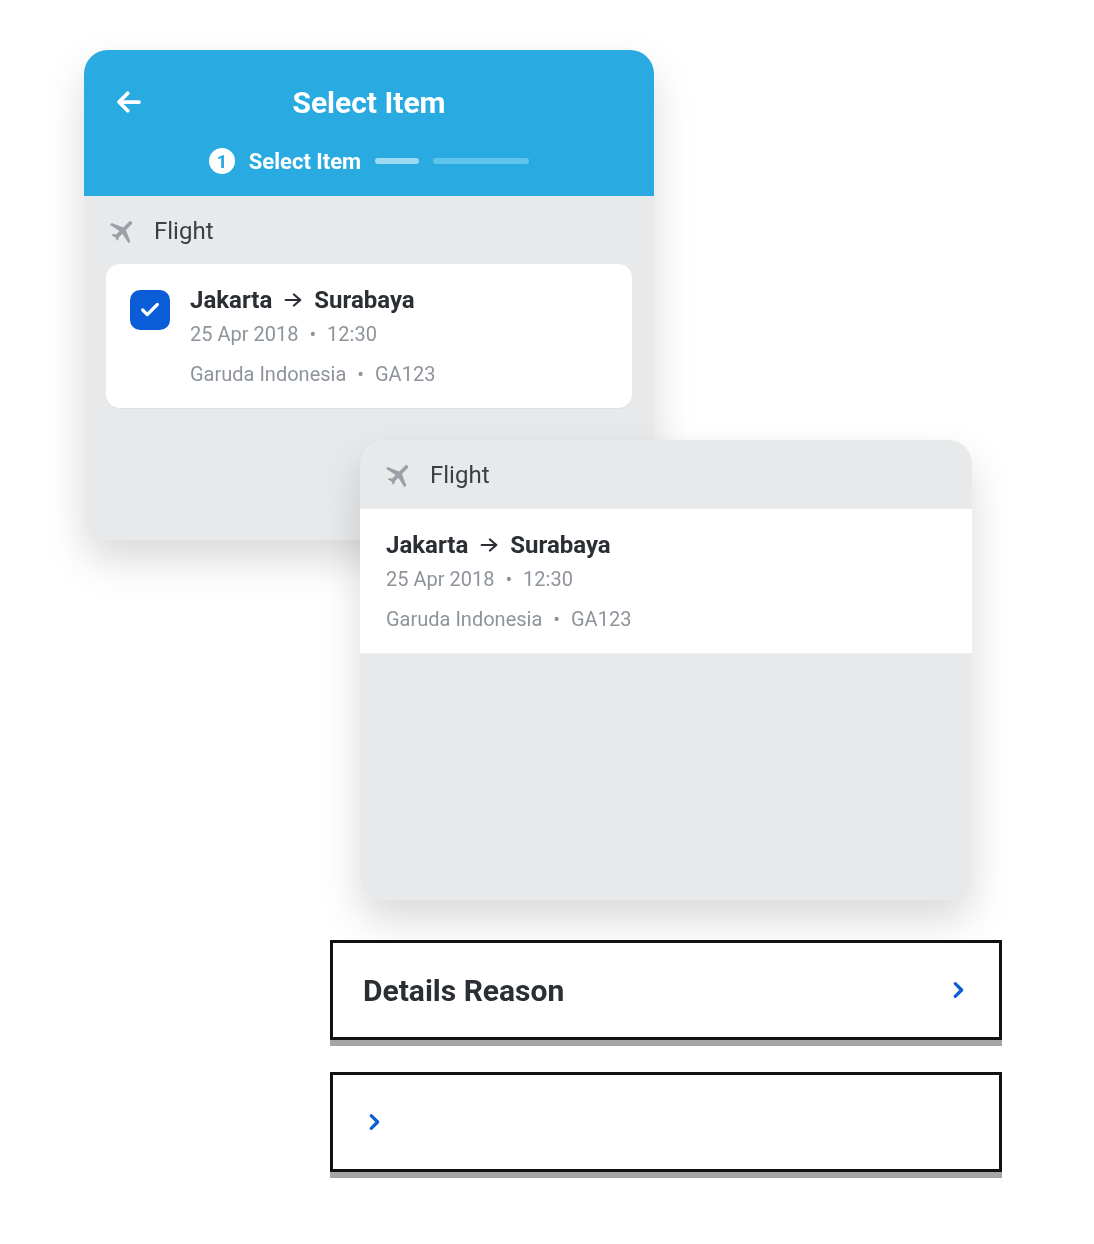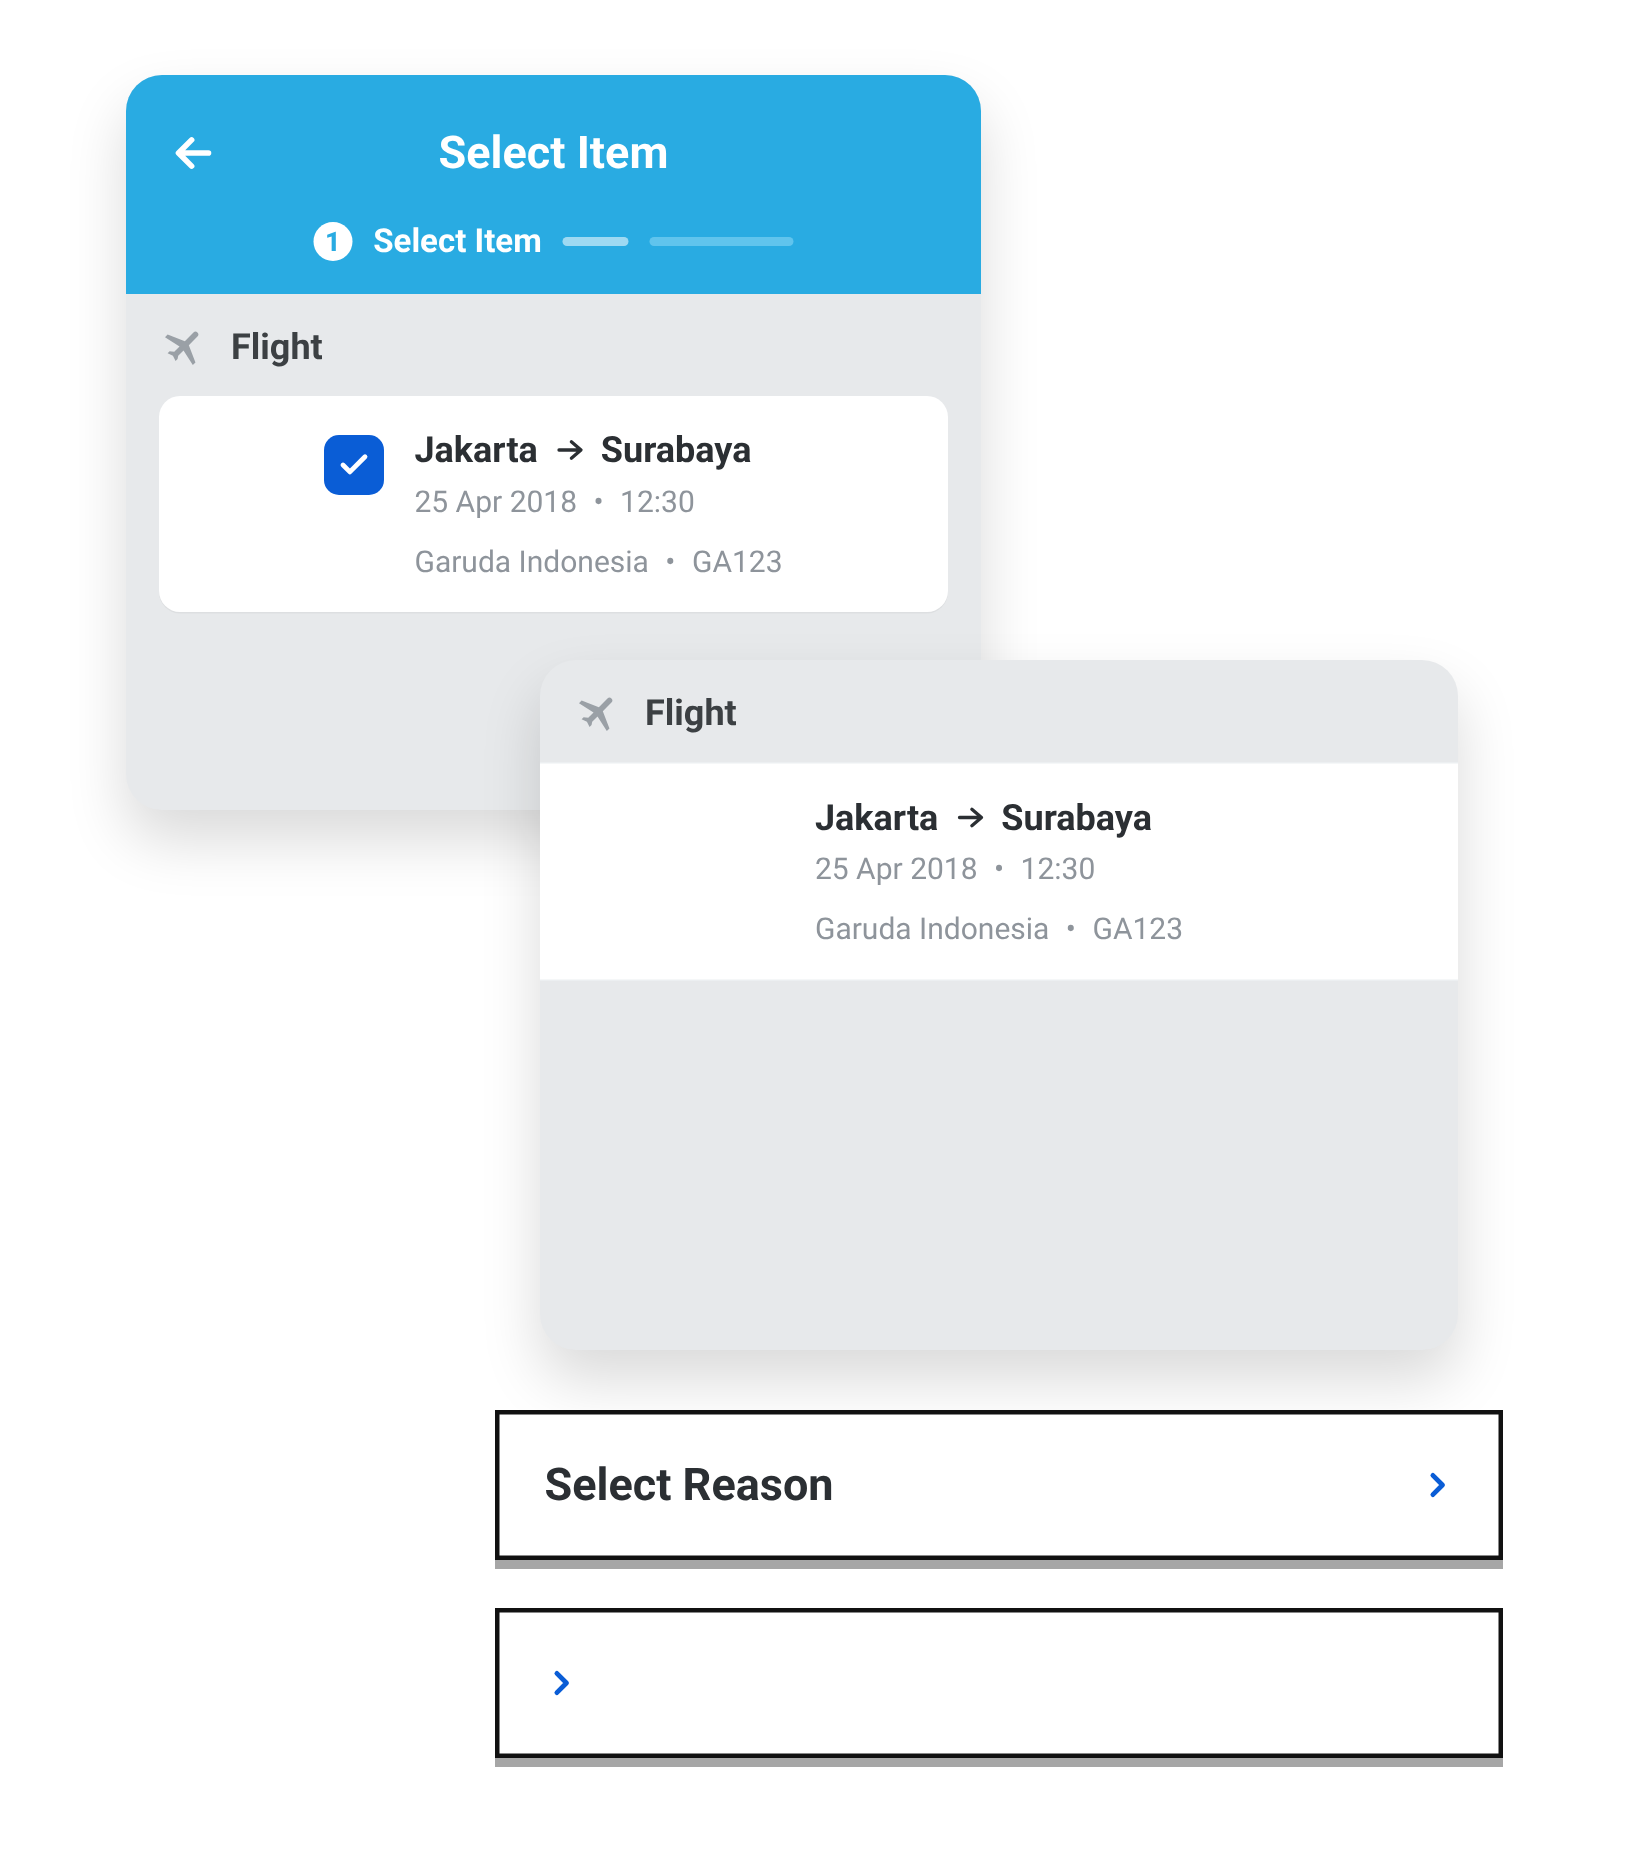--- a/index.html
+++ b/index.html
@@ -41,31 +41,30 @@
   .step-num {
     width:26px; height:26px; border-radius:50%;
     background:#ffffff; color:#29abe2;
     display:inline-flex; align-items:center; justify-content:center;
     font-size:18px; font-weight:800;
   }
 
   .section-header {
     display:flex; align-items:center; gap:14px;
     padding: 20px 26px 18px 26px;
-    color:#3c4043; font-size:24px; font-weight:700;
+    color:#3c4043; font-size:24px; font-weight:400;
   }
   .plane-icon { width:30px; height:30px; display:inline-flex; }
   .plane-icon svg { width:100%; height:100%; fill:#9aa0a6; }
 
   .flight-card {
     background:#ffffff; border-radius:14px;
     margin: 0 22px; padding: 22px 24px;
     display:flex; gap:20px; align-items:flex-start;
     box-shadow: 0 1px 0 rgba(0,0,0,0.04);
-    justify-content: center;
   }
   .flight-card.plain { border-radius:0; margin:0; padding:22px 26px; box-shadow:none; border-top:1px solid #eceff1; border-bottom:1px solid #eceff1; }
   .checkbox {
     width:40px; height:40px; border-radius:10px;
     background:#0a5dd6; display:flex; align-items:center; justify-content:center;
     flex-shrink:0; margin-top:4px;
   }
   .checkbox svg { width:22px; height:22px; stroke:#ffffff; stroke-width:3.5; fill:none; stroke-linecap:round; stroke-linejoin:round; }
 
   .route-line { display:flex; align-items:center; gap:10px; font-size:24px; font-weight:700; color:#2b2f33; }
@@ -186,21 +185,21 @@
       <div class="flight-meta">
         <span>Garuda Indonesia</span>
         <span class="dot">•</span>
         <span>GA123</span>
       </div>
     </div>
   </div>
 </div>
 
 <div class="action-row one">
-  <span class="action-label">Select Reason</span>
+  <span class="action-label">Details Reason</span>
   <span class="chevron">
     <svg viewBox="0 0 24 24">
         <path d="M9 5l7 7-7 7"></path>
       </svg>
   </span>
 </div>
 
 <div class="action-row two">
   <span class="chevron">
     <svg viewBox="0 0 24 24">

